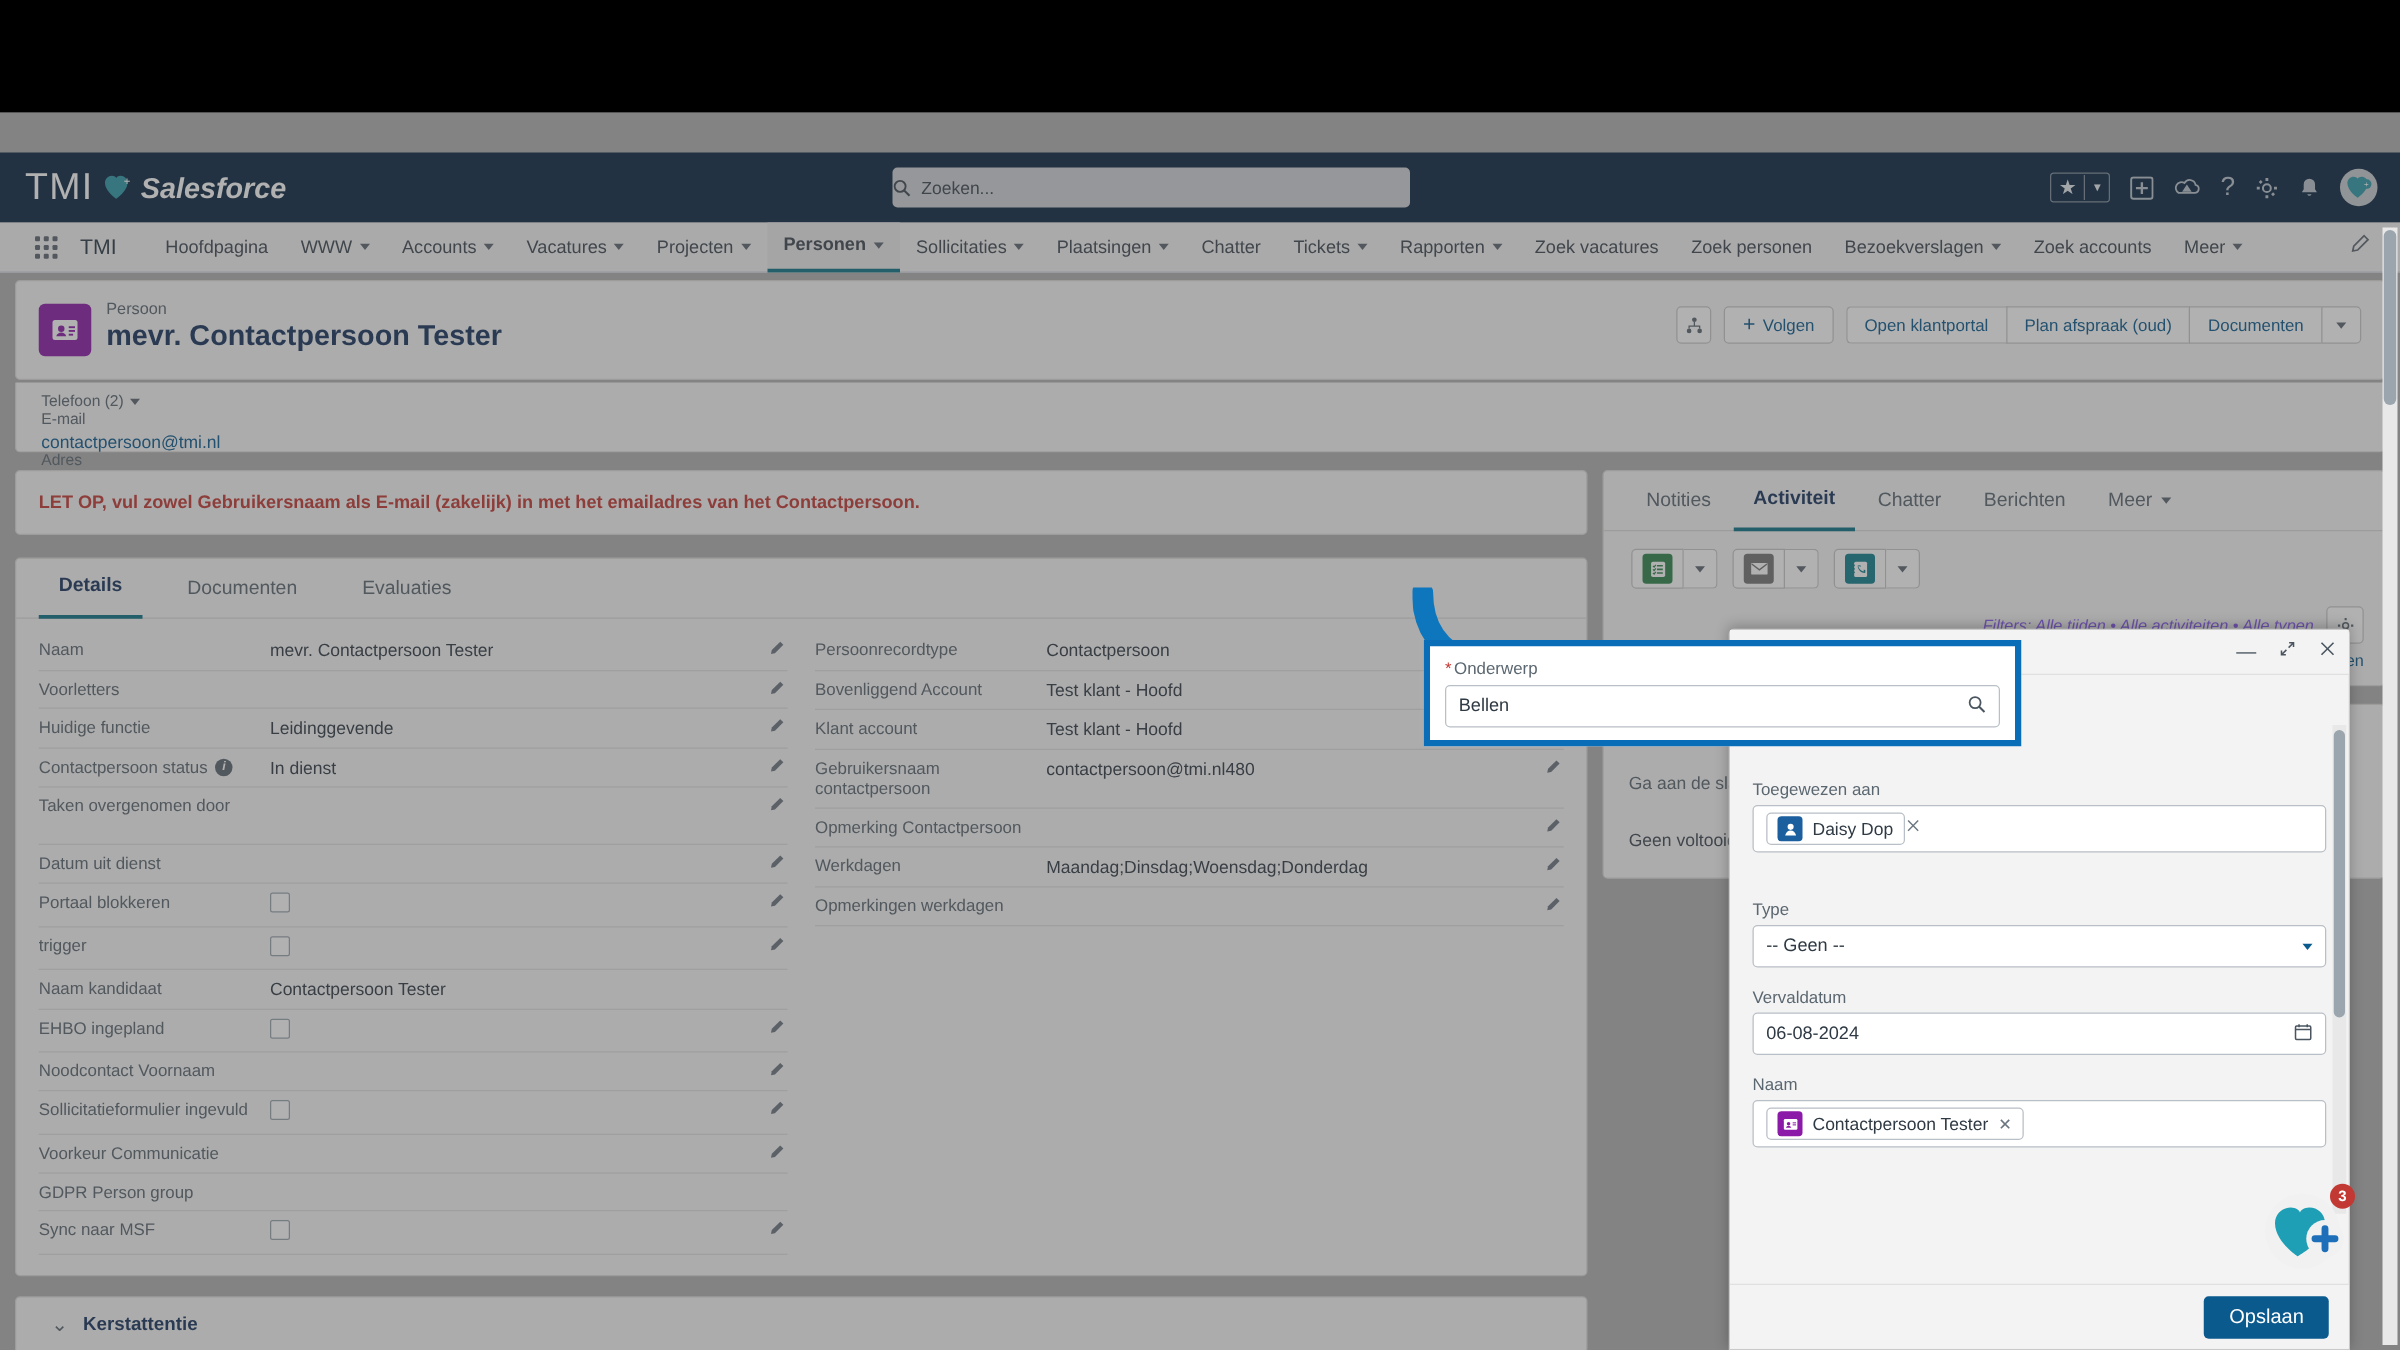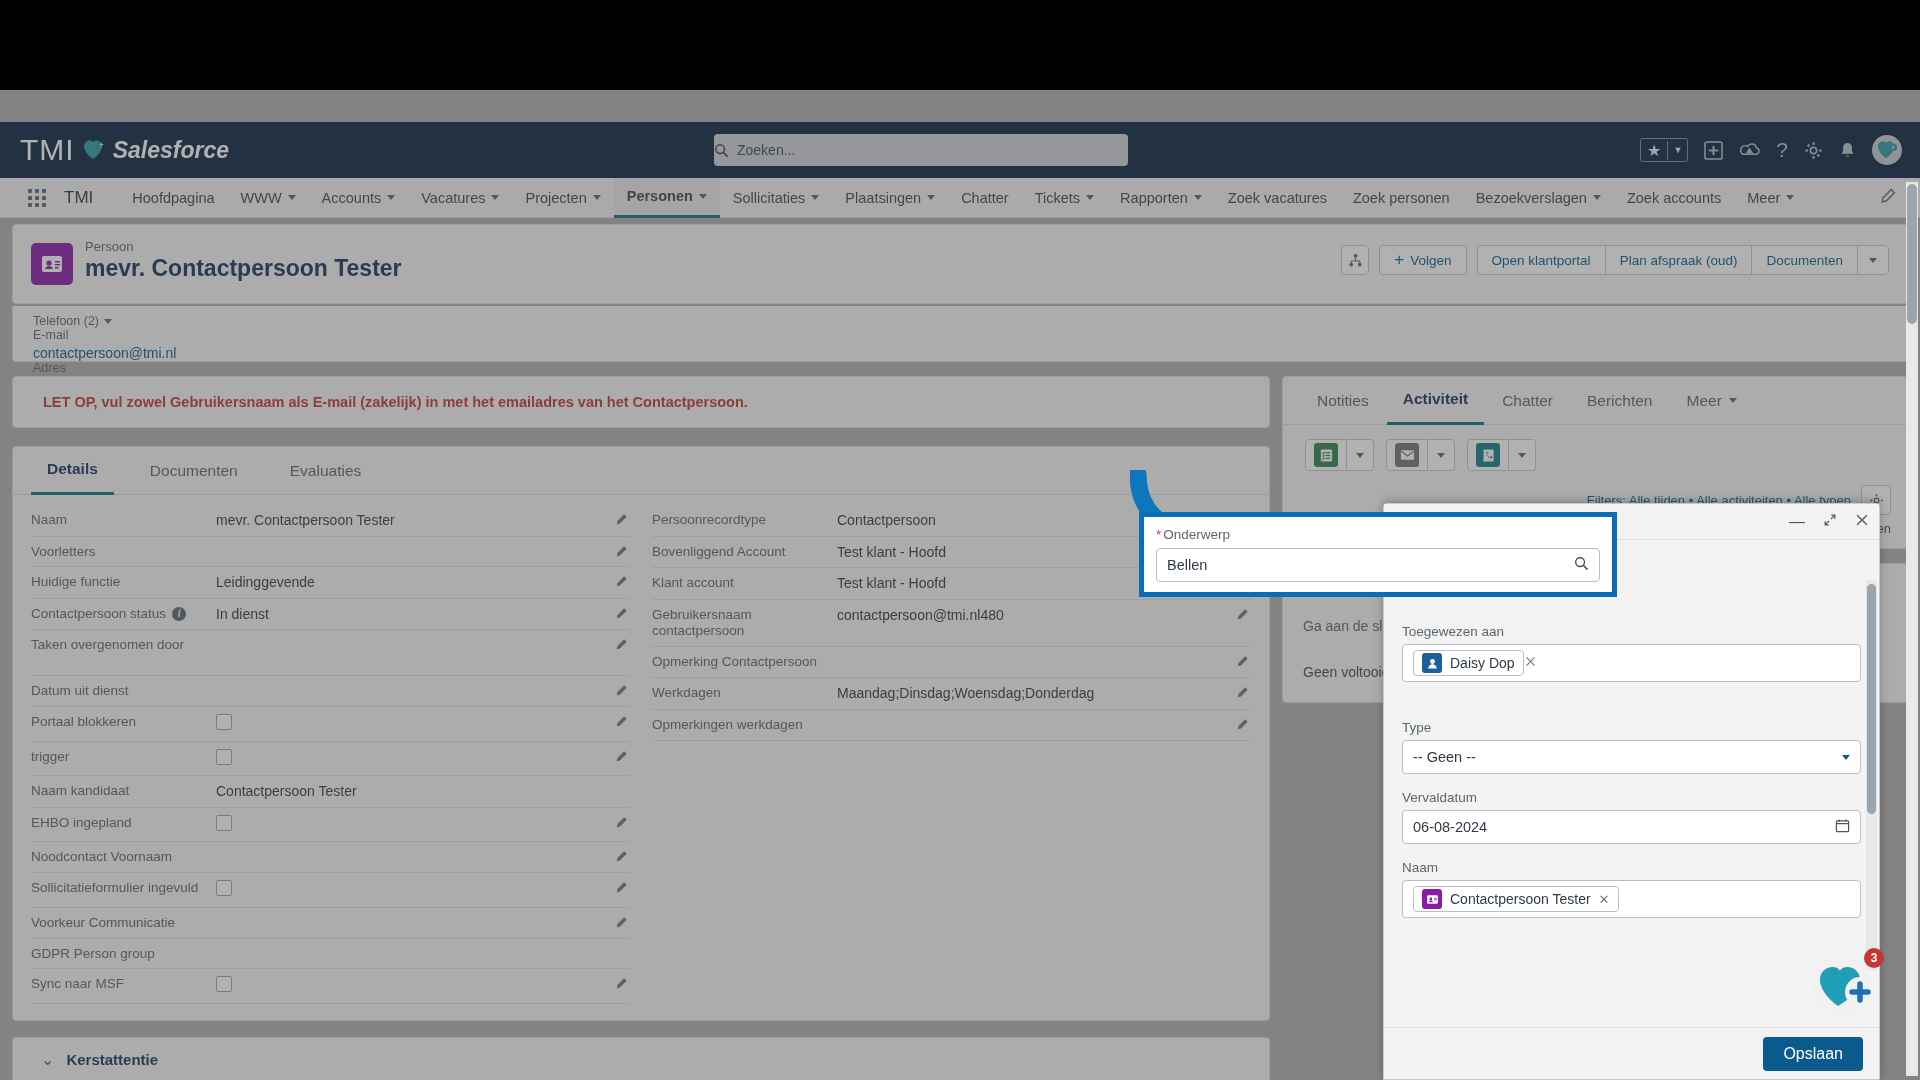--- a/index.html
+++ b/index.html
@@ -97,21 +97,21 @@
   .hl { display:flex; flex-direction:column; }
   .hl .hlab { color:#5b6770; font-size:12.5px; display:flex; align-items:center; gap:5px;}
   .hl .hval { color:#0b5a8e; font-size:14px; margin-top:3px; }
 
   
   .content { position:absolute; left:0; top:286px; width:1920px; bottom:0; }
 
   .leftcol { position:absolute; left:12px; top:0; width:1258px; }
   .warncard {
     background:#f6f6f6; border:1px solid #dddbda; border-radius:4px; height:52px;
-    display:flex; align-items:center; padding-left:30px;
+    display:flex; align-items:center; padding-left:18px;
   }
   .warntext { color:#c23934; font-size:14.5px; font-weight:bold; }
 
   .detailcard { margin-top:18px; background:#f6f6f6; border:1px solid #dddbda; border-radius:4px; }
   .dtabs { display:flex; align-items:center; height:48px; border-bottom:1px solid #dddbda; padding-left:18px; gap:20px;}
   .dtab { height:48px; display:flex; align-items:center; padding:0 16px; font-size:15.5px; color:#5b6770; cursor:pointer;}
   .dtab.active { color:#16325c; font-weight:bold; border-bottom:3px solid #0b7285; }
 
   .fieldgrid { display:flex; padding:10px 18px 16px 18px; }
   .fcol { flex:1; }
@@ -134,21 +134,21 @@
   .atab { height:48px; display:flex; align-items:center; padding:0 16px; font-size:15.5px; color:#5b6770; cursor:pointer; gap:7px;}
   .atab.active { color:#16325c; font-weight:bold; border-bottom:3px solid #0b7285; }
 
   .actbtns { display:flex; gap:12px; padding:14px 0 4px 22px; }
   .abgroup { display:flex; }
   .abmain { width:42px; height:32px; border:1px solid #c9c9c9; background:#fff; border-radius:4px 0 0 4px; display:flex;align-items:center;justify-content:center;}
   .abcar { width:27px; height:32px; border:1px solid #c9c9c9; border-left:none; background:#fff; border-radius:0 4px 4px 0; display:flex;align-items:center;justify-content:center;}
   .sq { width:24px; height:24px; border-radius:3px; display:flex;align-items:center;justify-content:center;}
 
   .filters { display:flex; align-items:center; justify-content:flex-end; gap:10px; padding:10px 16px 0 0; }
-  .filtertext { color:#0369a1; font-size:13px; }
+  .filtertext { color:#8b5cf6; font-size:13px;font-style:italic; }
   .gearbtn { width:30px; height:30px; border:1px solid #c9c9c9; background:#fff; border-radius:4px; display:flex;align-items:center;justify-content:center;}
   .refreshline { text-align:right; padding:6px 16px 0 0; font-size:13px; color:#0b5a8e; }
 
   .upcoming { margin-top:14px; background:#f6f6f6; border:1px solid #dddbda; border-radius:4px; padding:14px 20px 22px 20px;}
   .upcoming .uhead { display:flex; align-items:center; gap:10px; color:#16325c; font-weight:bold; font-size:15px;}
   .upcoming .ubody { color:#5b6770; font-size:14px; margin-top:22px; }
   .upcoming .ubody2 { color:#3e4852; font-size:14px; margin-top:30px; }
 
   
   .arrow { position:absolute; left:1130px; top:470px; z-index:75; pointer-events:none;}

